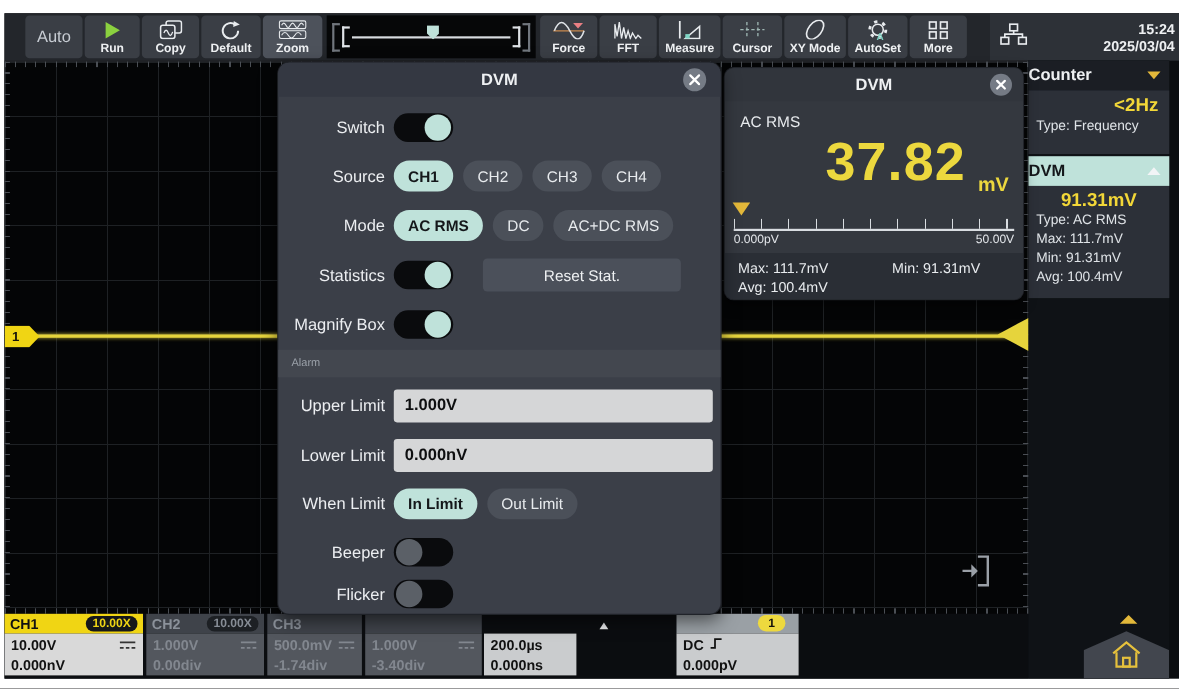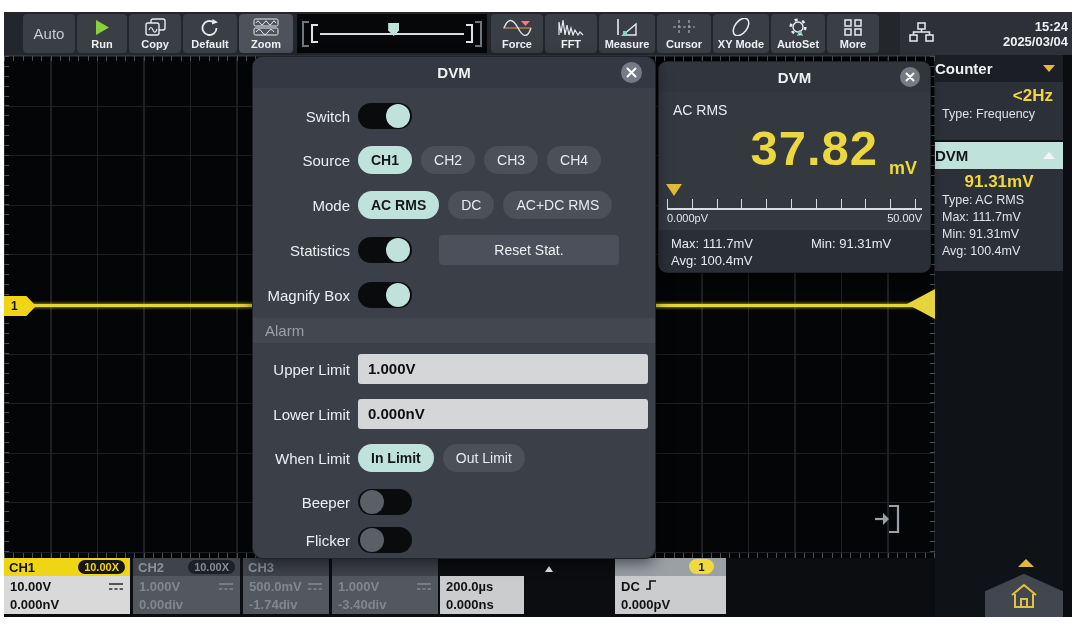--- a/index.html
+++ b/index.html
@@ -84,21 +84,21 @@
   .toggle{width:54px;height:26px;border-radius:13px;background:#0a0b0d;position:relative;flex:0 0 auto;cursor:pointer}
   .toggle .knob{position:absolute;top:1px;width:24px;height:24px;border-radius:50%}
   .toggle.on .knob{right:2px;background:#bfe2da}
   .toggle.off .knob{left:2px;background:#5b6067}
   .pill{height:28px;border-radius:14px;background:#4b5059;color:#e8ebee;font-size:14px;display:flex;
         align-items:center;padding:0 13px;margin-right:9px;cursor:pointer;white-space:nowrap}
   .pill.sel{background:#bfe2da;color:#14171a;font-weight:bold}
   .reset-btn{margin-left:27px;width:180px;height:30px;background:#4b505a;border-radius:4px;color:#eef0f2;
              font-size:14px;display:flex;align-items:center;justify-content:center;cursor:pointer}
   .alarm-band{position:absolute;left:0;top:261px;width:100%;height:25px;background:#43474f;color:#9ba1a9;
-              font-size:15px;display:flex;align-items:center;padding-left:12px;box-sizing:border-box}
+              font-size:10px;display:flex;align-items:center;padding-left:12px;box-sizing:border-box}
   .limit-field{width:290px;height:30px;background:#d5d6d7;border-radius:3px;color:#0e0f10;font-size:15px;
                font-weight:bold;line-height:30px;padding-left:10px;box-sizing:border-box;cursor:text}
 
   
   .panel{position:absolute;left:655px;top:50px;width:271px;height:210px;background:#34383f;border-radius:8px;
          box-shadow:0 0 0 1px #202329,0 4px 12px rgba(0,0,0,.5);z-index:4}
   .pnl-head{height:30px;display:flex;align-items:center;justify-content:center;position:relative;
             color:#eef0f2;font-size:15px;font-weight:bold;background:#31353c;border-radius:8px 8px 0 0}
   .pnl-head .close-btn{width:20px;height:20px;right:10px}
   .pnl-mode{position:absolute;left:14px;top:40px;color:#e8ebee;font-size:14px}

